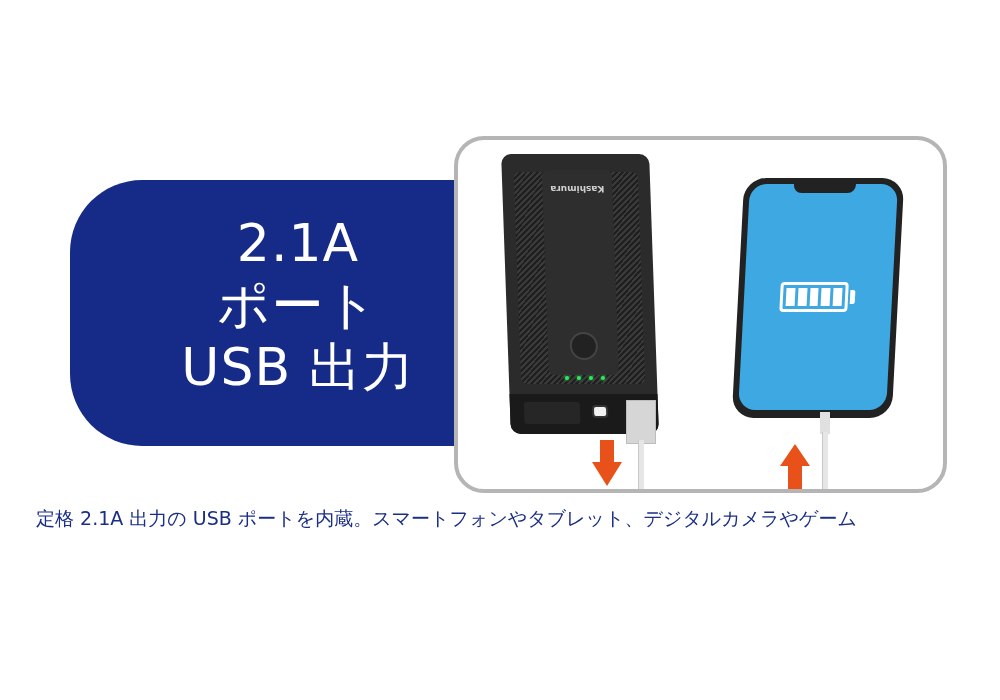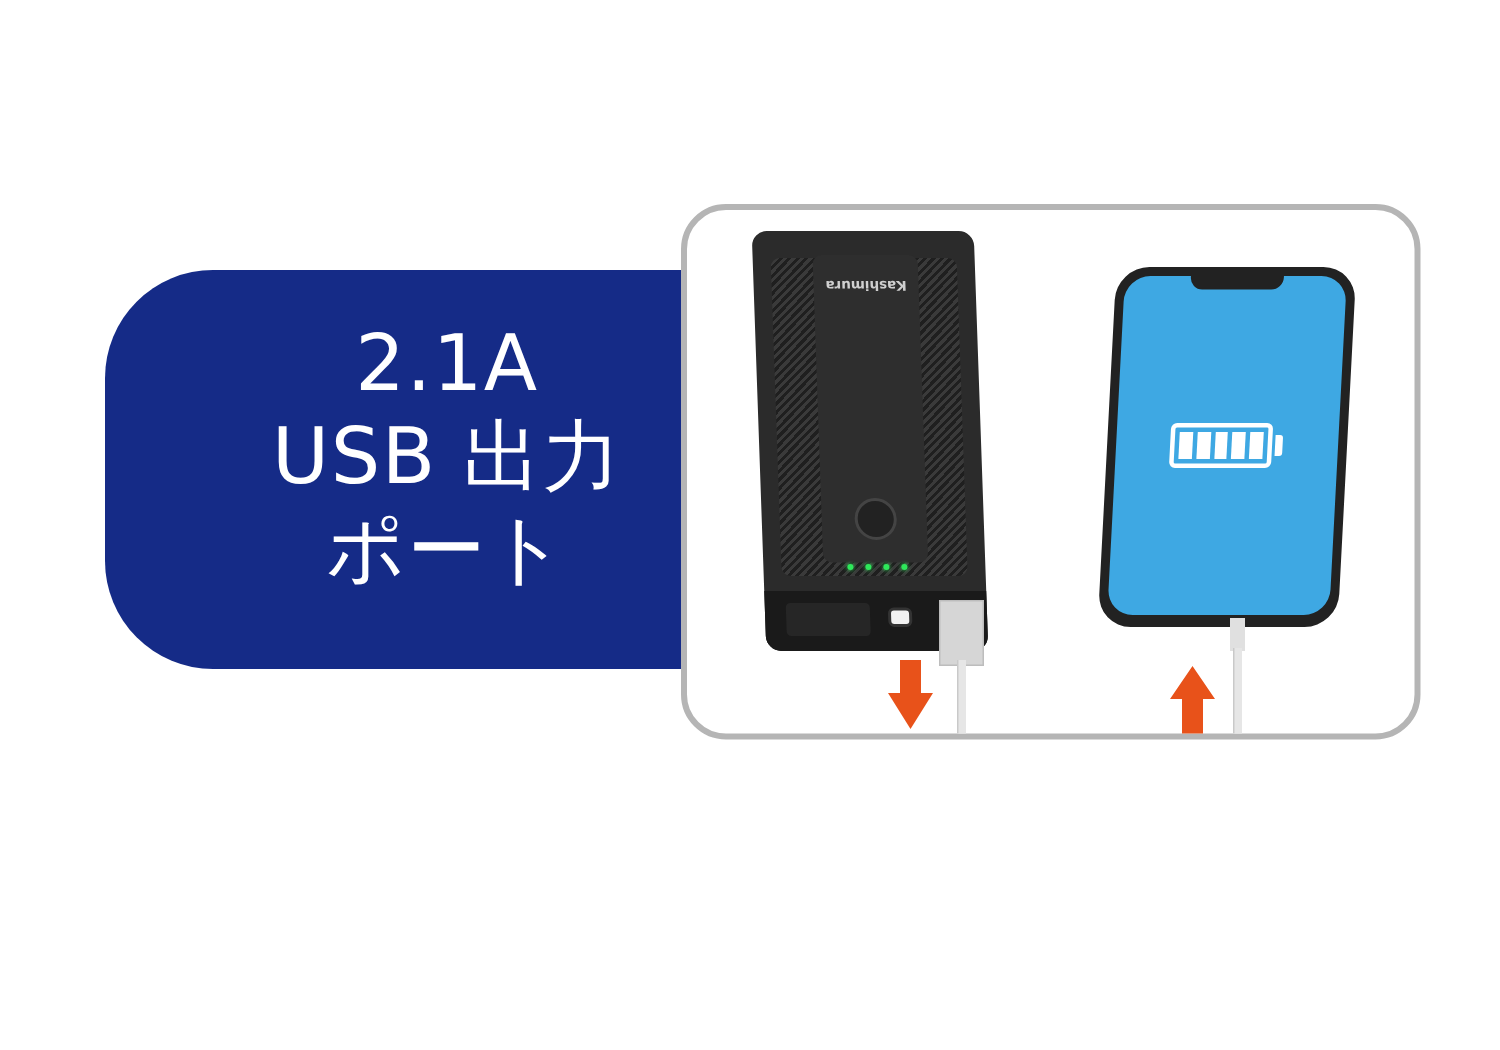--- a/index.html
+++ b/index.html
@@ -35,22 +35,22 @@
   .arrow-up { position:absolute; left:322px; top:304px; width:30px; height:46px; }
   .desc { position:absolute; left:36px; top:506px; width:940px; color:#1a2e86; font-size:19px; line-height:24px; font-family:"DejaVu Sans", sans-serif; }
   .desc div { white-space:nowrap; }
 </style>
 </head>
 <body>
 
 <div class="blue-panel"></div>
 <div class="headline">
   <div>2.1A</div>
+  <div>ポート</div>
   <div>USB 出力</div>
-  <div>ポート</div>
 </div>
 
 <div class="frame">
   <div class="bank">
     <div class="texture"></div>
     <div class="inner"></div>
     <div class="logo">Kashimura</div>
     <div class="btn"></div>
     <div class="leds">
       <span class="led"></span>
@@ -85,13 +85,14 @@
   </div>
   <div class="lightning-plug"></div>
   <div class="cable2"></div>
 
   <svg class="arrow-up" viewBox="0 0 30 46">
     <polygon points="15,0 30,22 22,22 22,46 8,46 8,22 0,22" fill="#e8521a"></polygon>
   </svg>
 </div>
 
 <div class="desc">
+  <div>定格 2.1A 出力の USB ポートを内蔵。スマートフォンやタブレット、デジタルカメラやゲーム</div>
 </div>
 
 </body></html>

